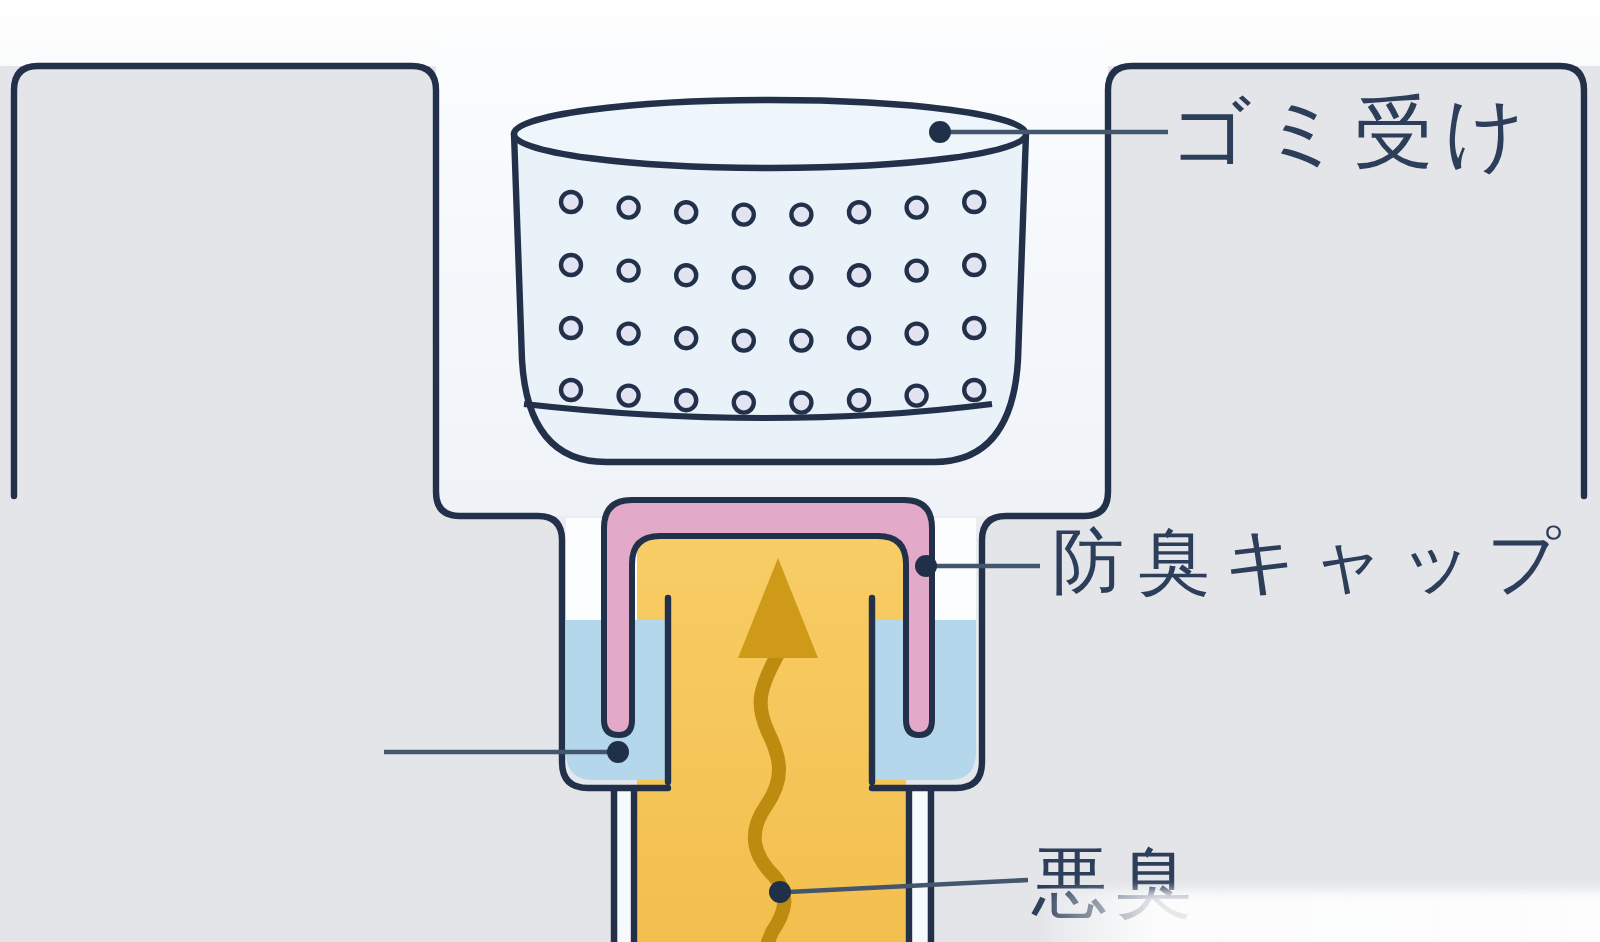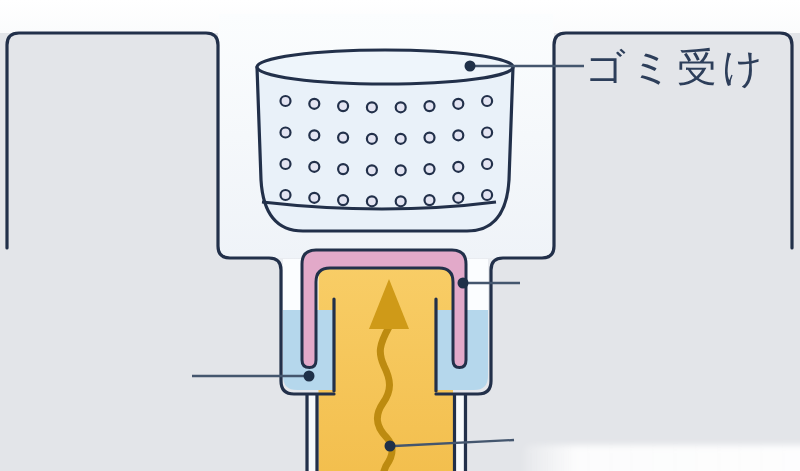--- a/index.html
+++ b/index.html
@@ -131,15 +131,17 @@
     </g>
     <g fill="#1f3048">
       <circle cx="470" cy="66" r="5.5"></circle>
       <circle cx="463" cy="283" r="5.5"></circle>
       <circle cx="309" cy="376" r="5.5"></circle>
       <circle cx="390" cy="446" r="5.5"></circle>
     </g>
   </svg>
 
   <div class="label label-strainer">ゴミ受け</div>
+  <div class="label label-odorcap">防臭キャップ</div>
+  <div class="label label-badodor">悪臭</div>
 
   <div class="watermark"></div>
 </div>
 
 </body></html>

